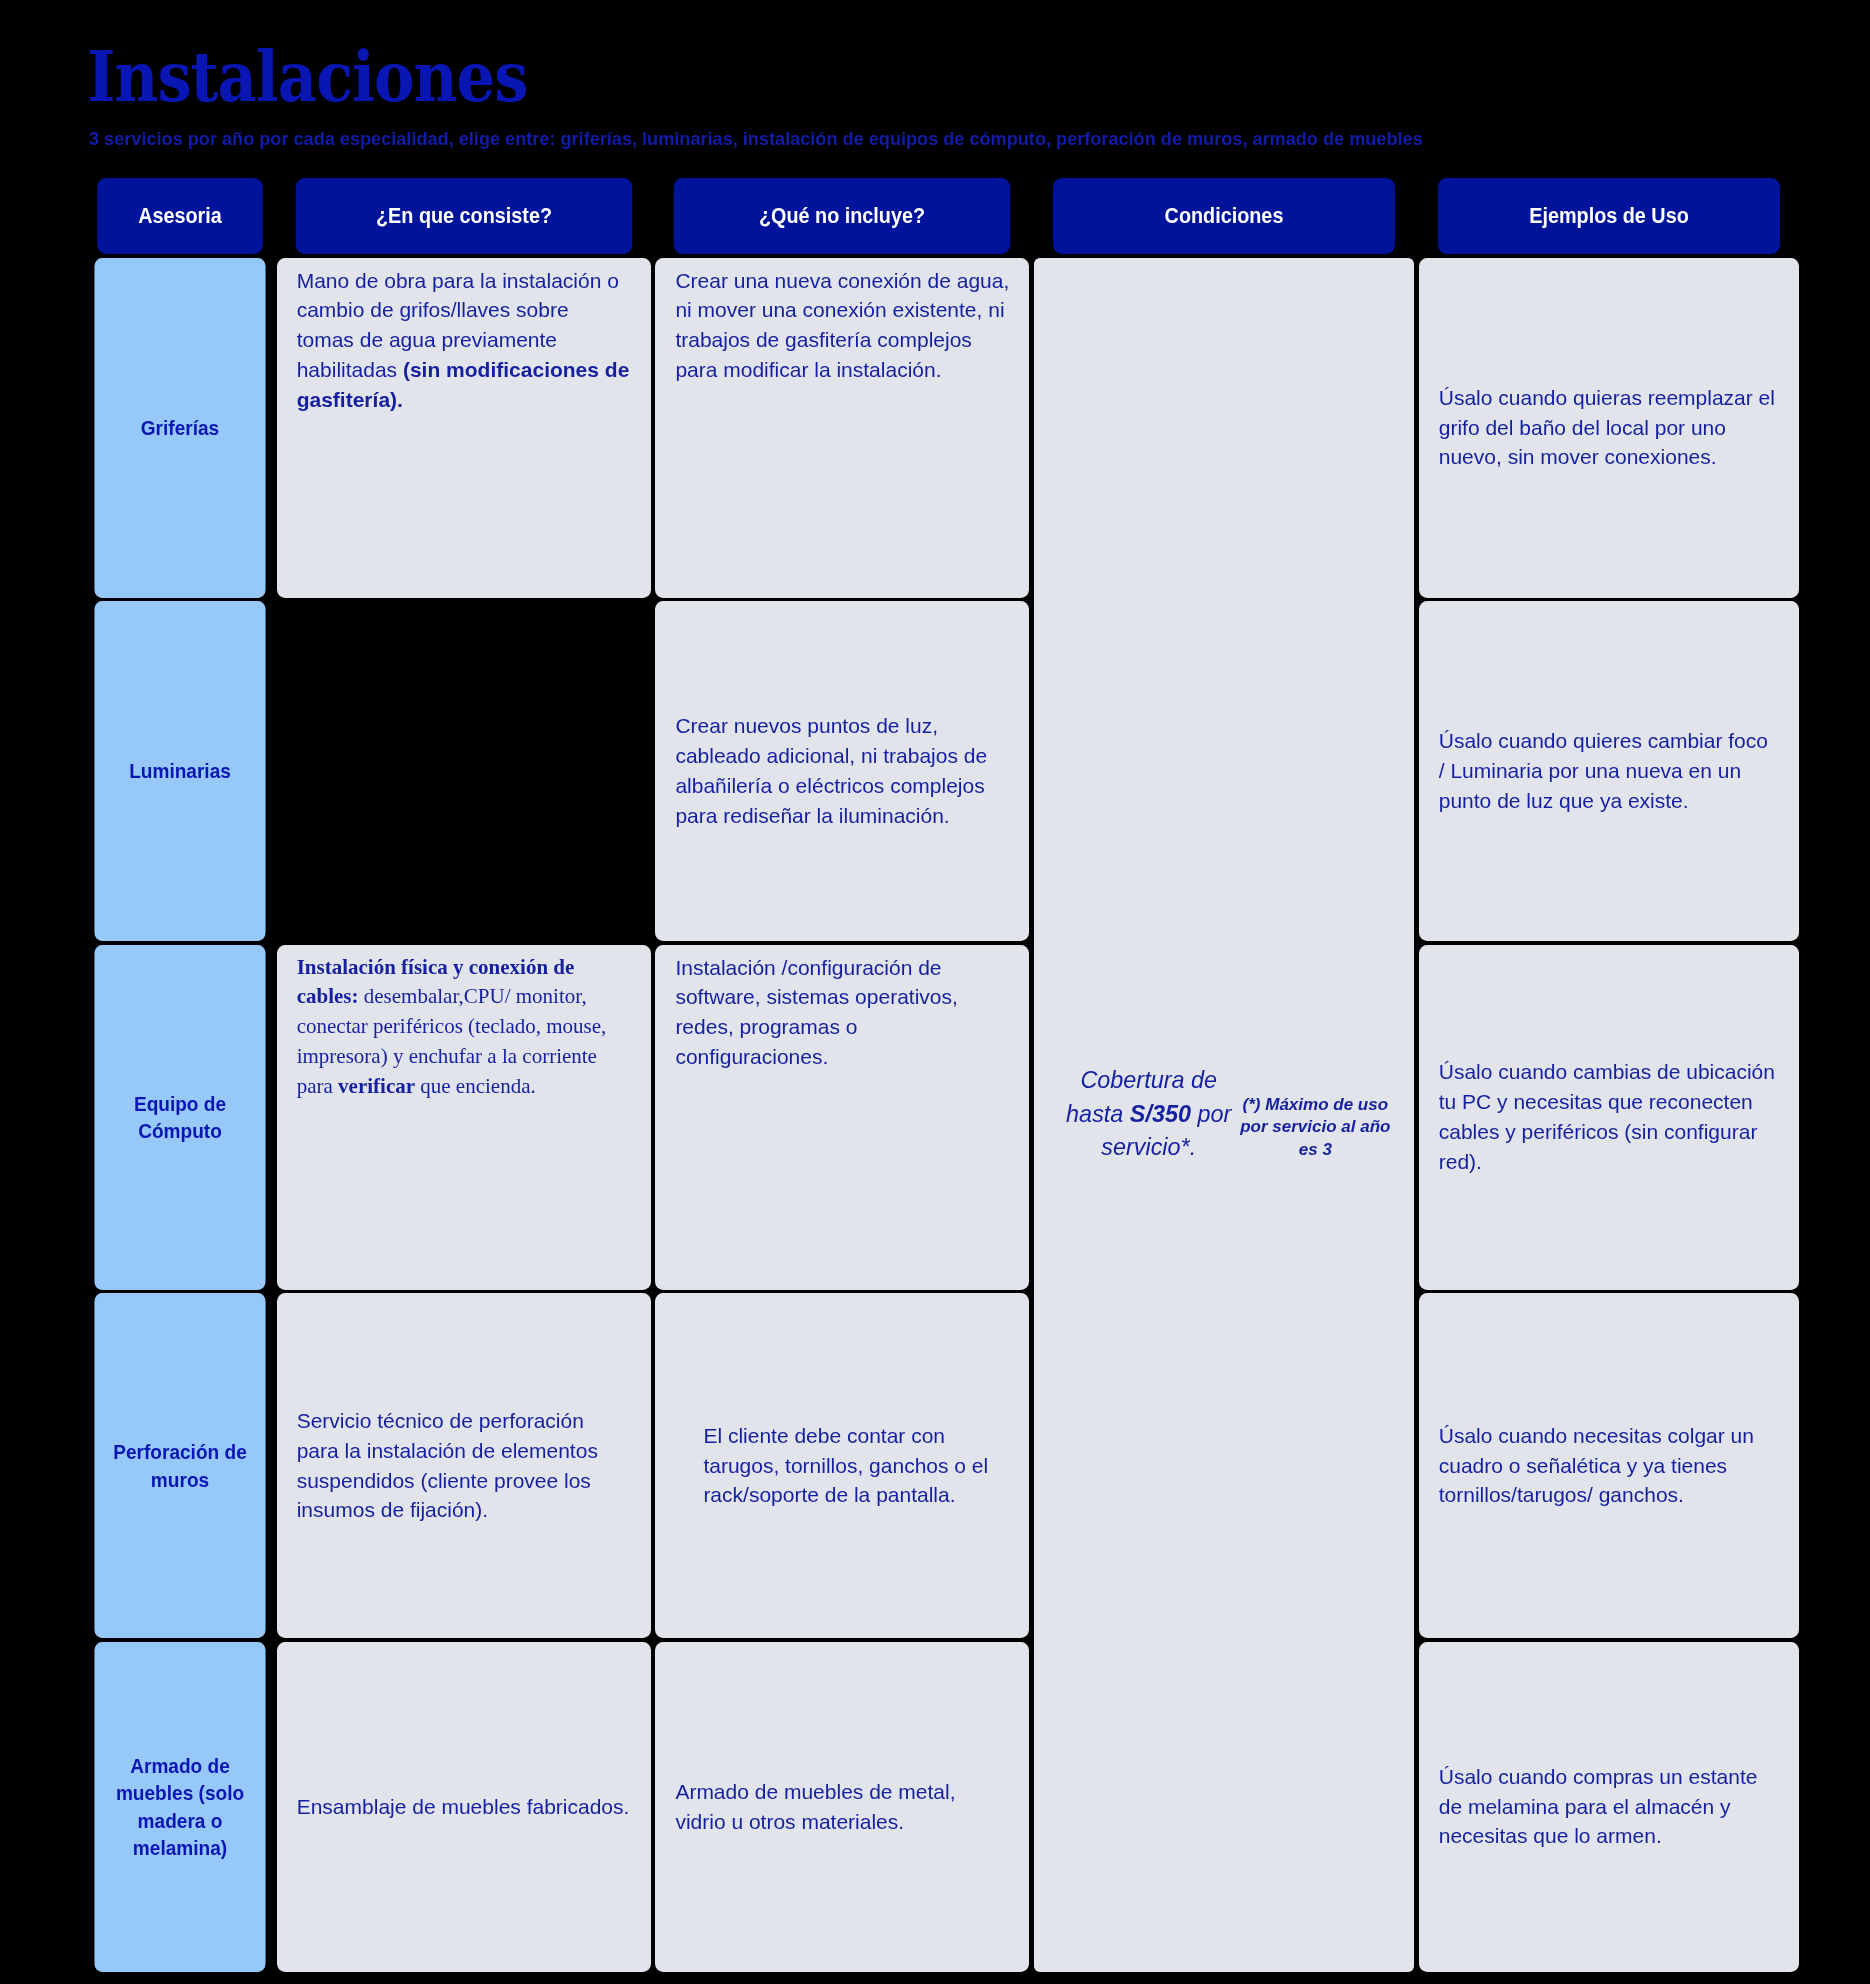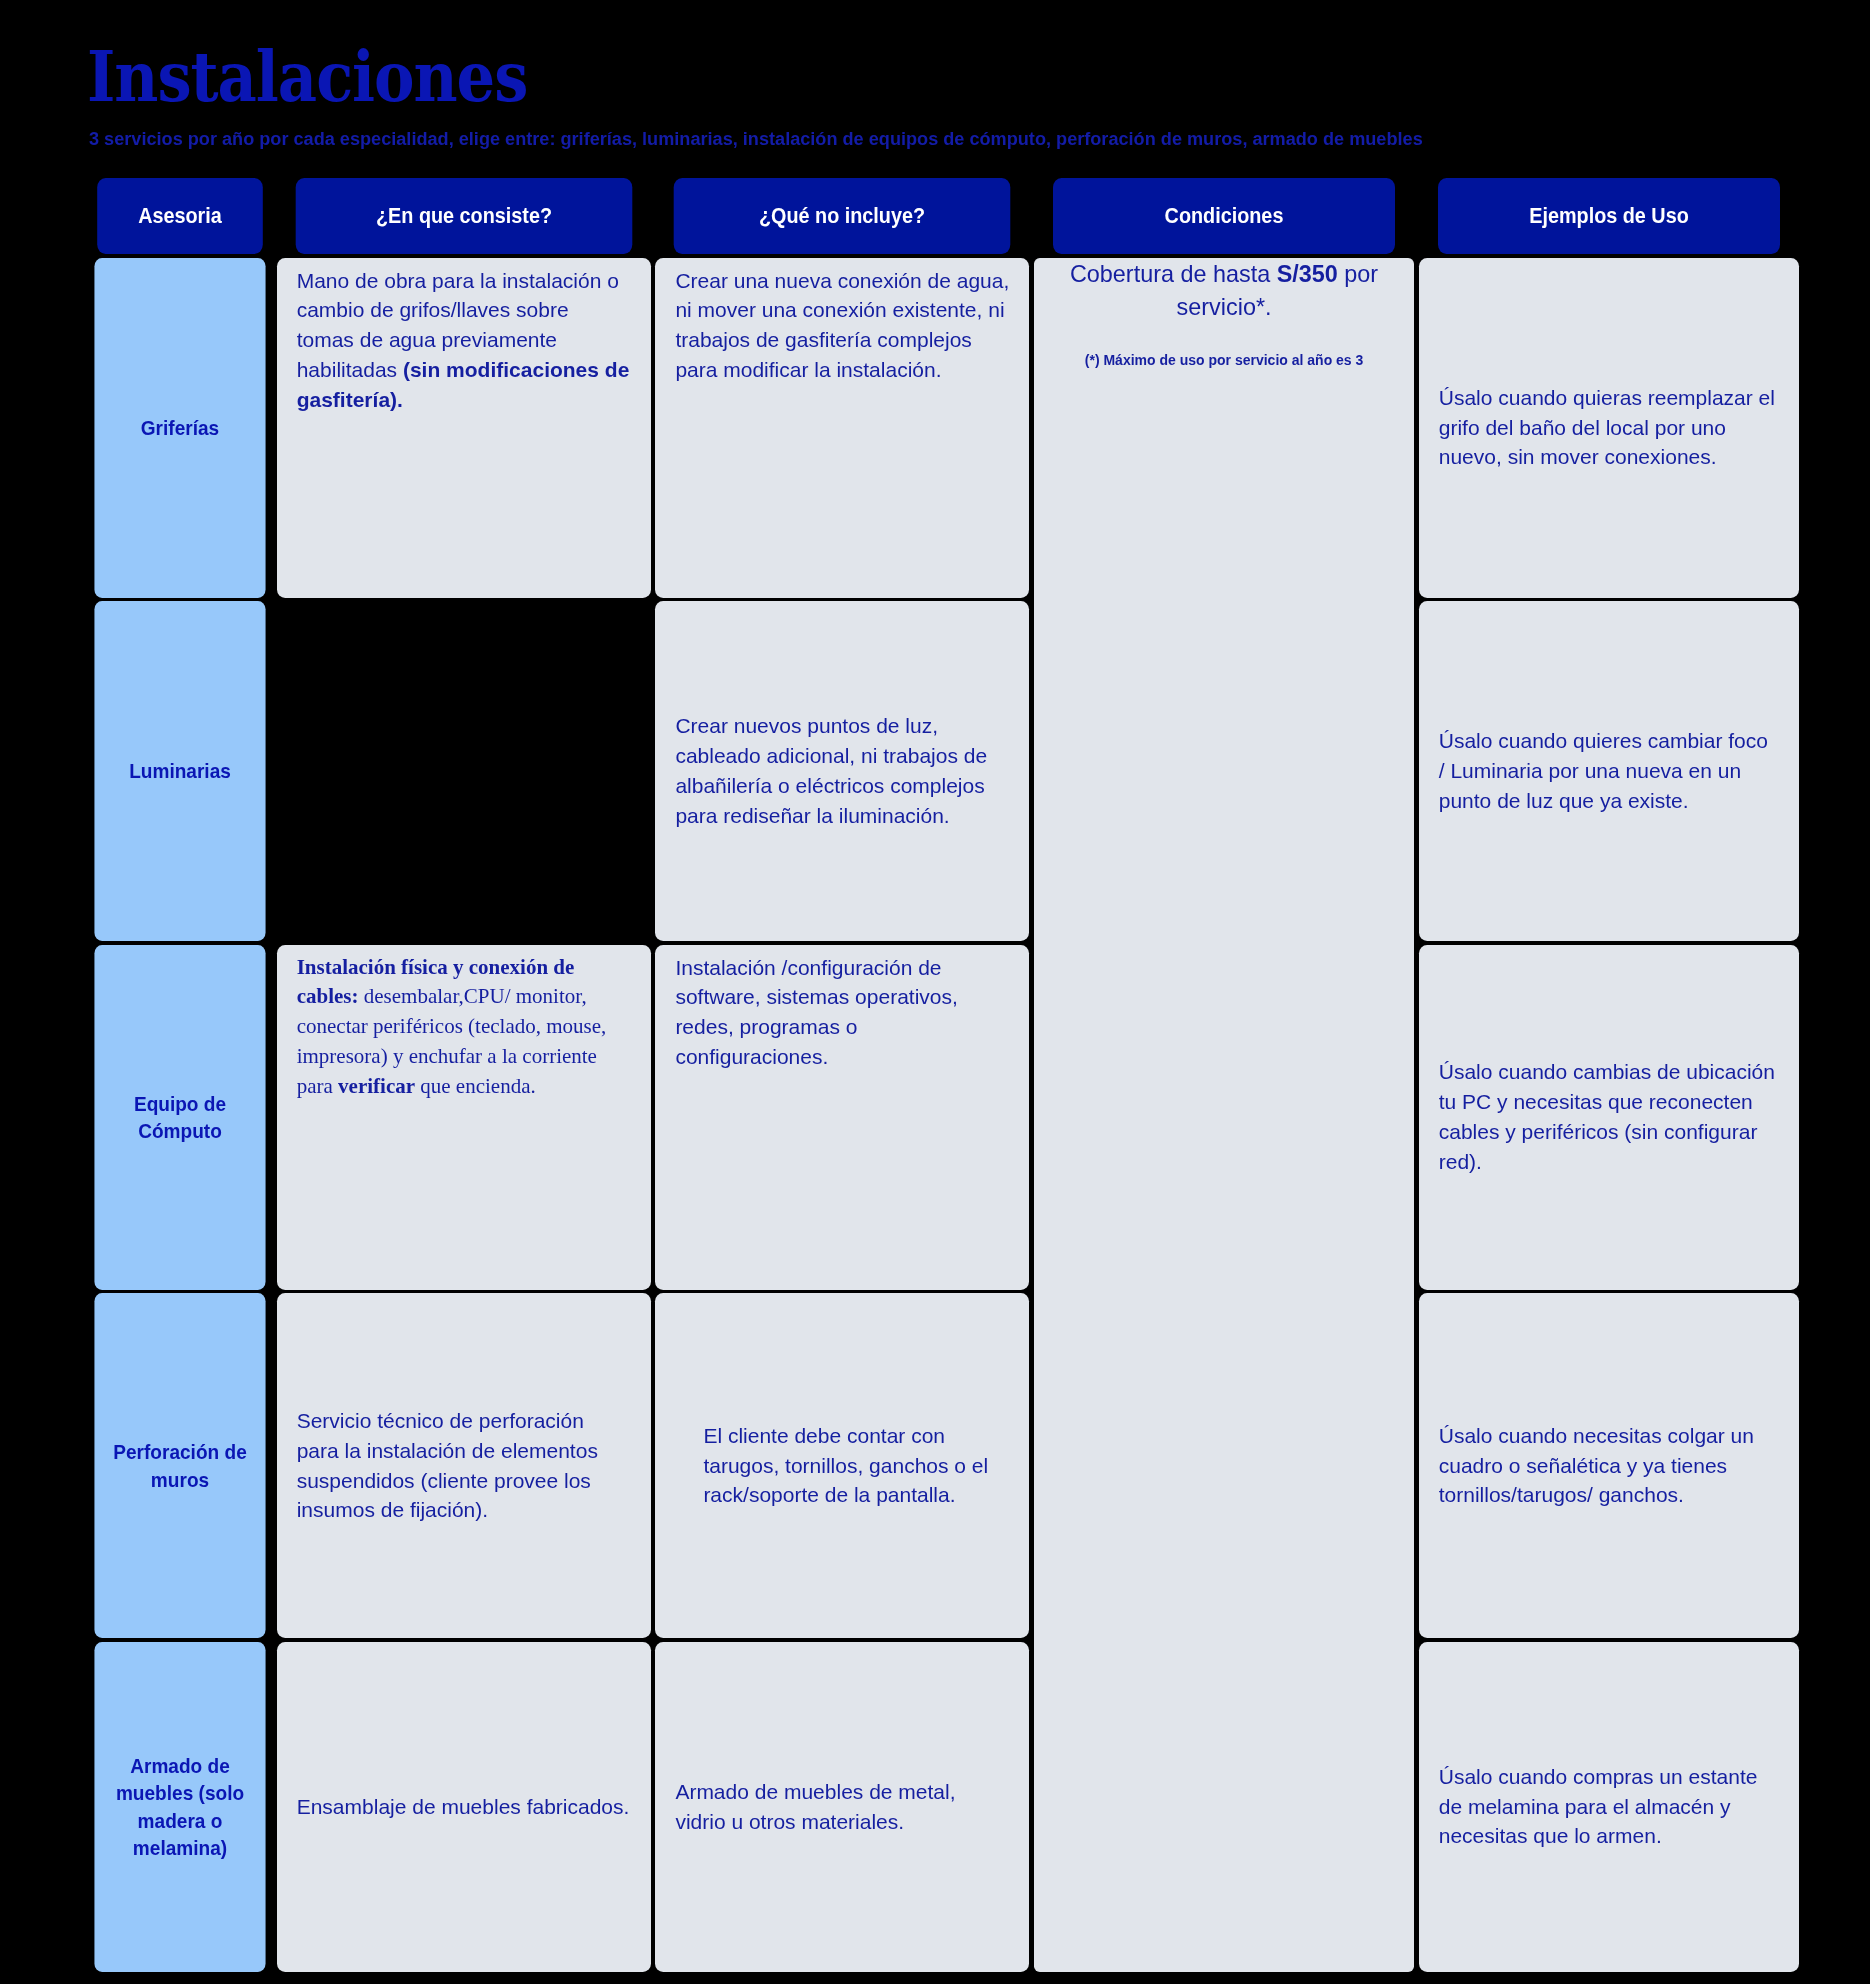--- a/index.html
+++ b/index.html
@@ -86,29 +86,31 @@
   .cell.top{justify-content:flex-start;padding-top:8px;}
   .cell b{font-weight:bold;}
 
   .cond{
     grid-column:4;
     grid-row:2 / span 5;
     background:#E1E5EB;
     border-radius:5.8px;
     color:#151FA0;
     display:flex;
-    flex-direction:column;
+    flex-direction:row;
     align-items:center;
+    justify-content:center;
     text-align:center;
     padding:0 23.4px;
     box-sizing:border-box;
+    font-style:italic;
   }
   .cond .line1{font-size:23.4px;line-height:1.45;}
   .cond .line1 b{font-weight:bold;}
-  .cond .note{margin-top:26px;font-size:14px;font-weight:bold;line-height:1.3;}
+  .cond .note{margin-top:26px;font-size:17px;font-weight:bold;line-height:1.3;}
 </style>
 </head>
 <body>
 
 <div class="page">
 
   <div class="title">Instalaciones</div>
   <div class="subtitle">3 servicios por año por cada especialidad, elige entre: griferías, luminarias, instalación de equipos de cómputo, perforación de muros, armado de muebles</div>
 
   <div class="table">

